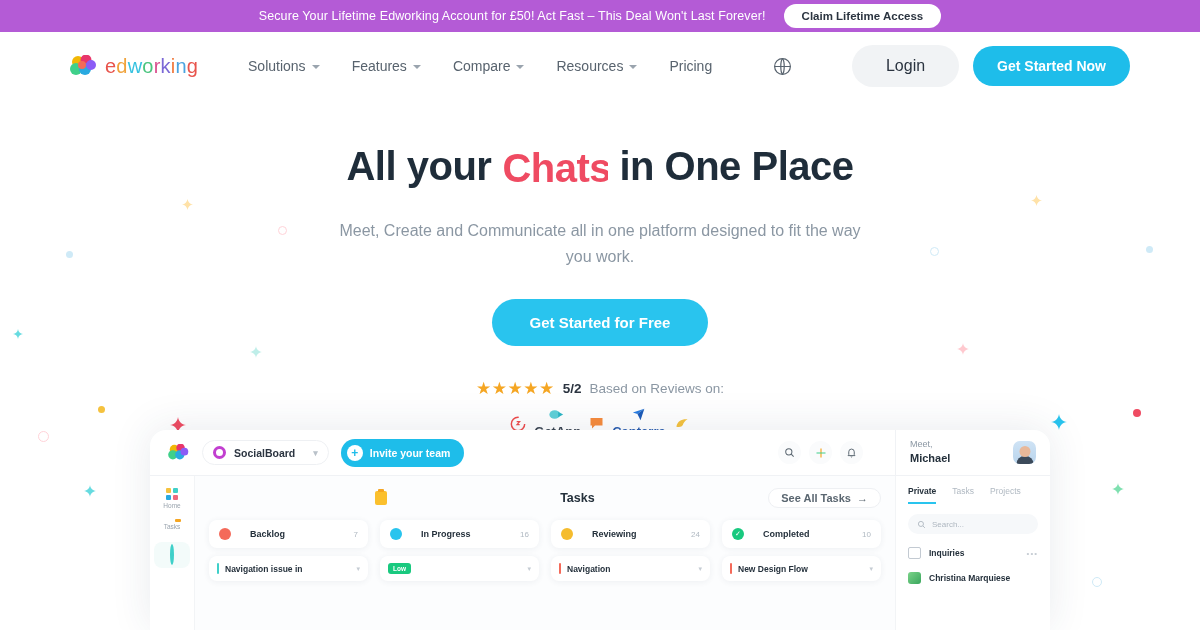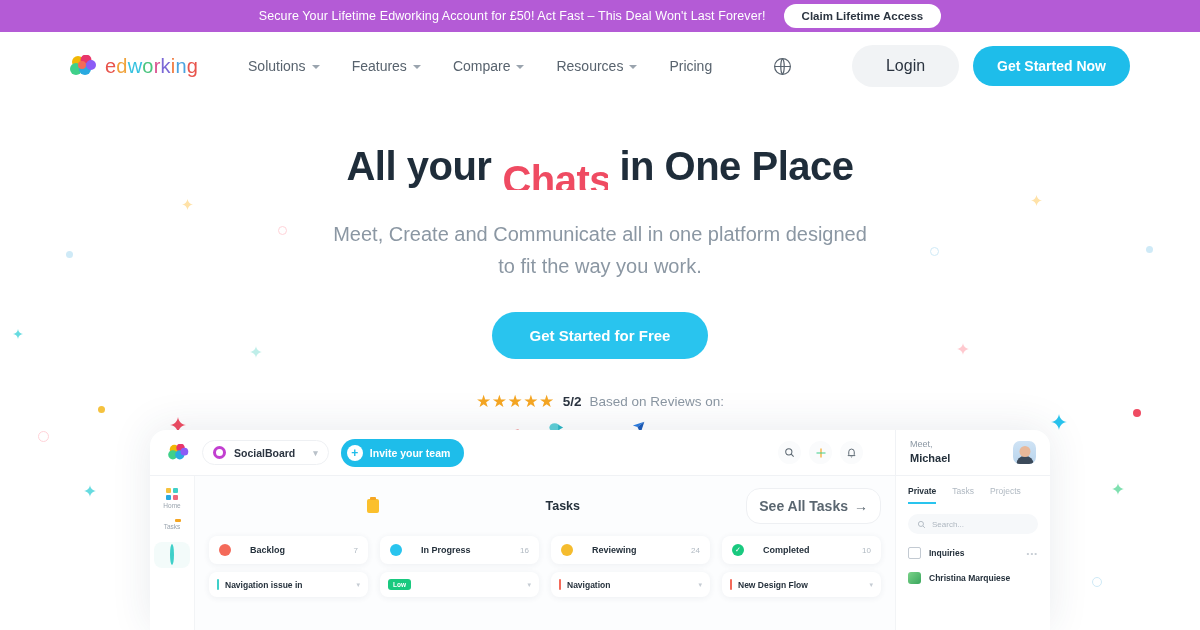--- a/index.html
+++ b/index.html
@@ -68,24 +68,24 @@
   }
   .rotator {
     position:relative; display:inline-block; width:106px; height:48px;
     overflow:hidden; vertical-align:middle;
   }
   .rotator span {
     position:absolute; left:0; right:0; text-align:center; font-weight:800;
     font-size:40px; line-height:48px;
   }
   .rot-out { color:#f2ae2e; top:-42px; }
-  .rot-in  { color:#ef4b62; top:14px; }
+  .rot-in  { color:#ef4b62; top:2px; }
 
   .sub {
-    margin:28px auto 0; width:540px; font-size:20px; color:#8b97a3;
+    margin:28px auto 0; width:540px; font-size:16px; color:#8b97a3;
     line-height:1.6;
   }
   .cta-wrap { margin-top:30px; }
   .btn-cta {
     background:#29c4ee; color:#fff; border:none; border-radius:24px;
     padding:15px 38px; font-size:15px; font-weight:700; cursor:pointer;
     font-family:inherit;
   }
 
   
@@ -181,21 +181,21 @@
     width:14px;height:14px;border-radius:50%;border:2px solid #3fd0c9;margin:0 auto;
     box-sizing:border-box; position:relative;
   }
   .circ-ic::after{content:"";position:absolute;inset:3px;border-radius:50%;background:#3fd0c9;}
 
   .mock-main { flex:1; background:#fcfdfe; padding:12px 14px; }
   .tasks-head { display:flex; align-items:center; gap:8px; margin-bottom:12px; }
   .tasks-title { font-size:12.5px; font-weight:700; color:#25313c; }
   .see-all {
     margin-left:auto; border:1px solid #eef0f3; background:#fff; border-radius:14px;
-    padding:9px 12px; font-size:14px; color:#5a6670; font-weight:700;
+    padding:3px 12px; font-size:11px; color:#5a6670; font-weight:700;
     display:flex; align-items:center; gap:6px; cursor:pointer; font-family:inherit;
   }
   .cols { display:flex; gap:12px; }
   .col { flex:1; }
   .col-head {
     background:#fff; border-radius:8px; box-shadow:0 1px 6px rgba(40,60,90,.07);
     padding:8px 10px; display:flex; align-items:center; gap:19px;
   }
   .col-dot { width:12px;height:12px;border-radius:50%; display:flex; align-items:center;
     justify-content:center; color:#fff; font-size:7px; }

